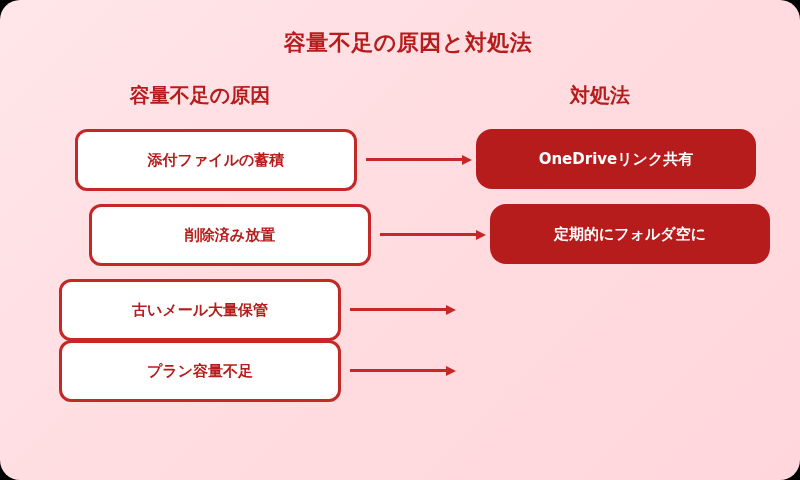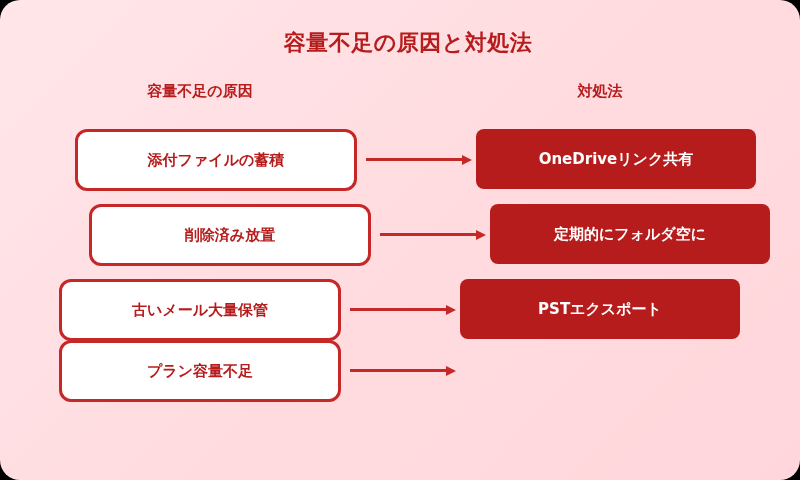--- a/index.html
+++ b/index.html
@@ -8,42 +8,42 @@
       position: absolute; left: 0; top: 0; width: 800px; height: 480px;
       border-radius: 20px;
       background: linear-gradient(135deg, #ffe6e9 0%, #ffdce0 50%, #ffd6db 100%);
       font-family: "DejaVu Sans", "Liberation Sans", sans-serif;
     }
     .title {
       position: absolute; left: 8px; width: 800px; top: 28px; text-align: center;
       font-size: 22px; font-weight: bold; color: #b71c1c; letter-spacing: 0.5px;
     }
     .col-head {
-      position: absolute; top: 82px; font-size: 15px; font-weight: bold; color: #b71c1c;
+      position: absolute; top: 82px; font-size: 20px; font-weight: bold; color: #b71c1c;
       text-align: center;
     }
     .col-head.left { left: 59px; width: 282px; }
     .col-head.right { left: 460px; width: 280px; }
     .row { position: absolute; left: 0; width: 800px; height: 62px; }
     .cause {
       position: absolute; left: 59px; top: 0; width: 276px; height: 56px;
       border: 3px solid #c62828; border-radius: 12px; background: #fff;
       display: flex; align-items: center; justify-content: center;
       font-size: 15px; font-weight: bold; color: #b71c1c;
     }
     .arrow { position: absolute; left: 350px; top: 26px; width: 106px; height: 10px; }
     .arrow .line { position: absolute; left: 0; top: 3px; width: 96px; height: 3px; background: #c62828; }
     .arrow .head {
       position: absolute; right: 0; top: 0; width: 0; height: 0;
       border-top: 5px solid transparent; border-bottom: 5px solid transparent;
       border-left: 10px solid #c62828;
     }
     .solution {
       position: absolute; left: 460px; top: 0; width: 280px; height: 60px;
-      background: #b71c1c; border-radius: 8px;
+      background: #b71c1c; border-radius: 16px;
       display: flex; align-items: center; justify-content: center;
       font-size: 15px; font-weight: bold; color: #fff;
     }
   </style>
 </head>
 <body>
 
 <div class="canvas">
   <div class="title">容量不足の原因と対処法</div>
 
@@ -67,21 +67,20 @@
       </div>
     <div class="solution">定期的にフォルダ空に</div>
   </div>
 
   <div class="row" style="top:279px;padding-left:48px;">
     <div class="cause">古いメール大量保管</div>
     <div class="arrow">
         <div class="line"></div>
         <div class="head"></div>
       </div>
-    <div class="solution">PSTエクスポート</div>
   </div>
 
   <div class="row" style="top:340px;">
     <div class="cause">プラン容量不足</div>
     <div class="arrow">
         <div class="line"></div>
         <div class="head"></div>
       </div>
   </div>
 </div>

